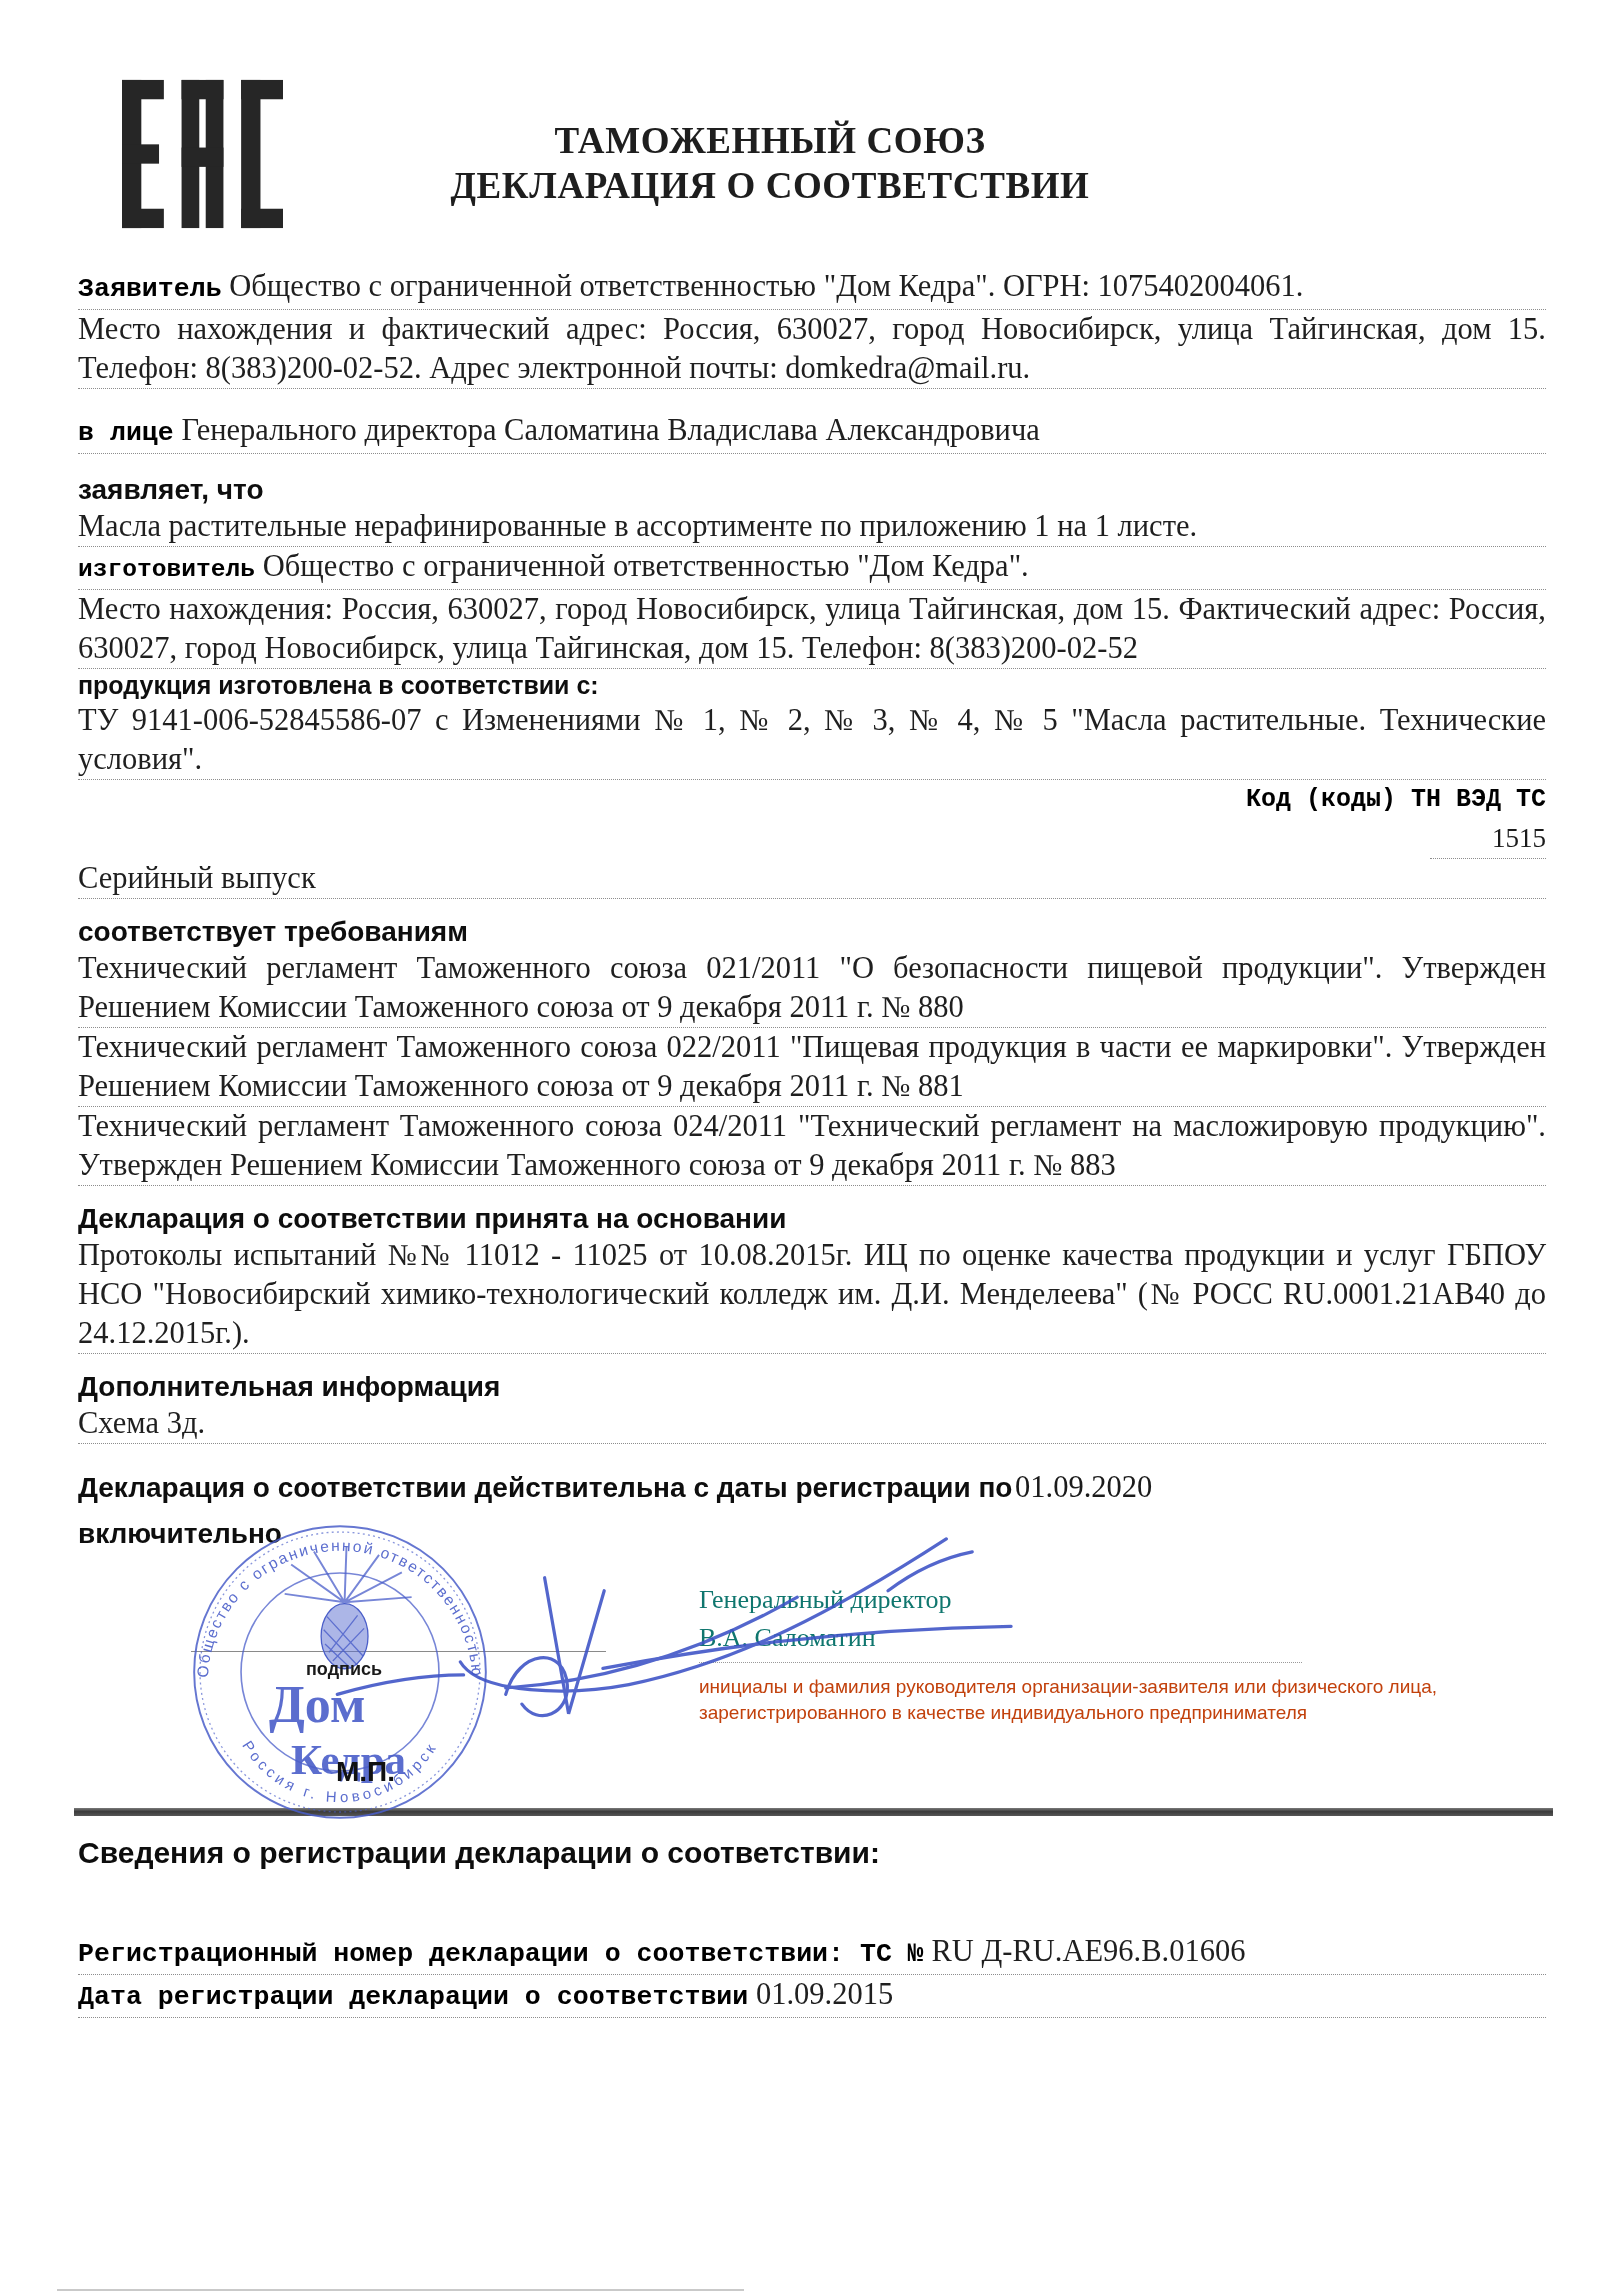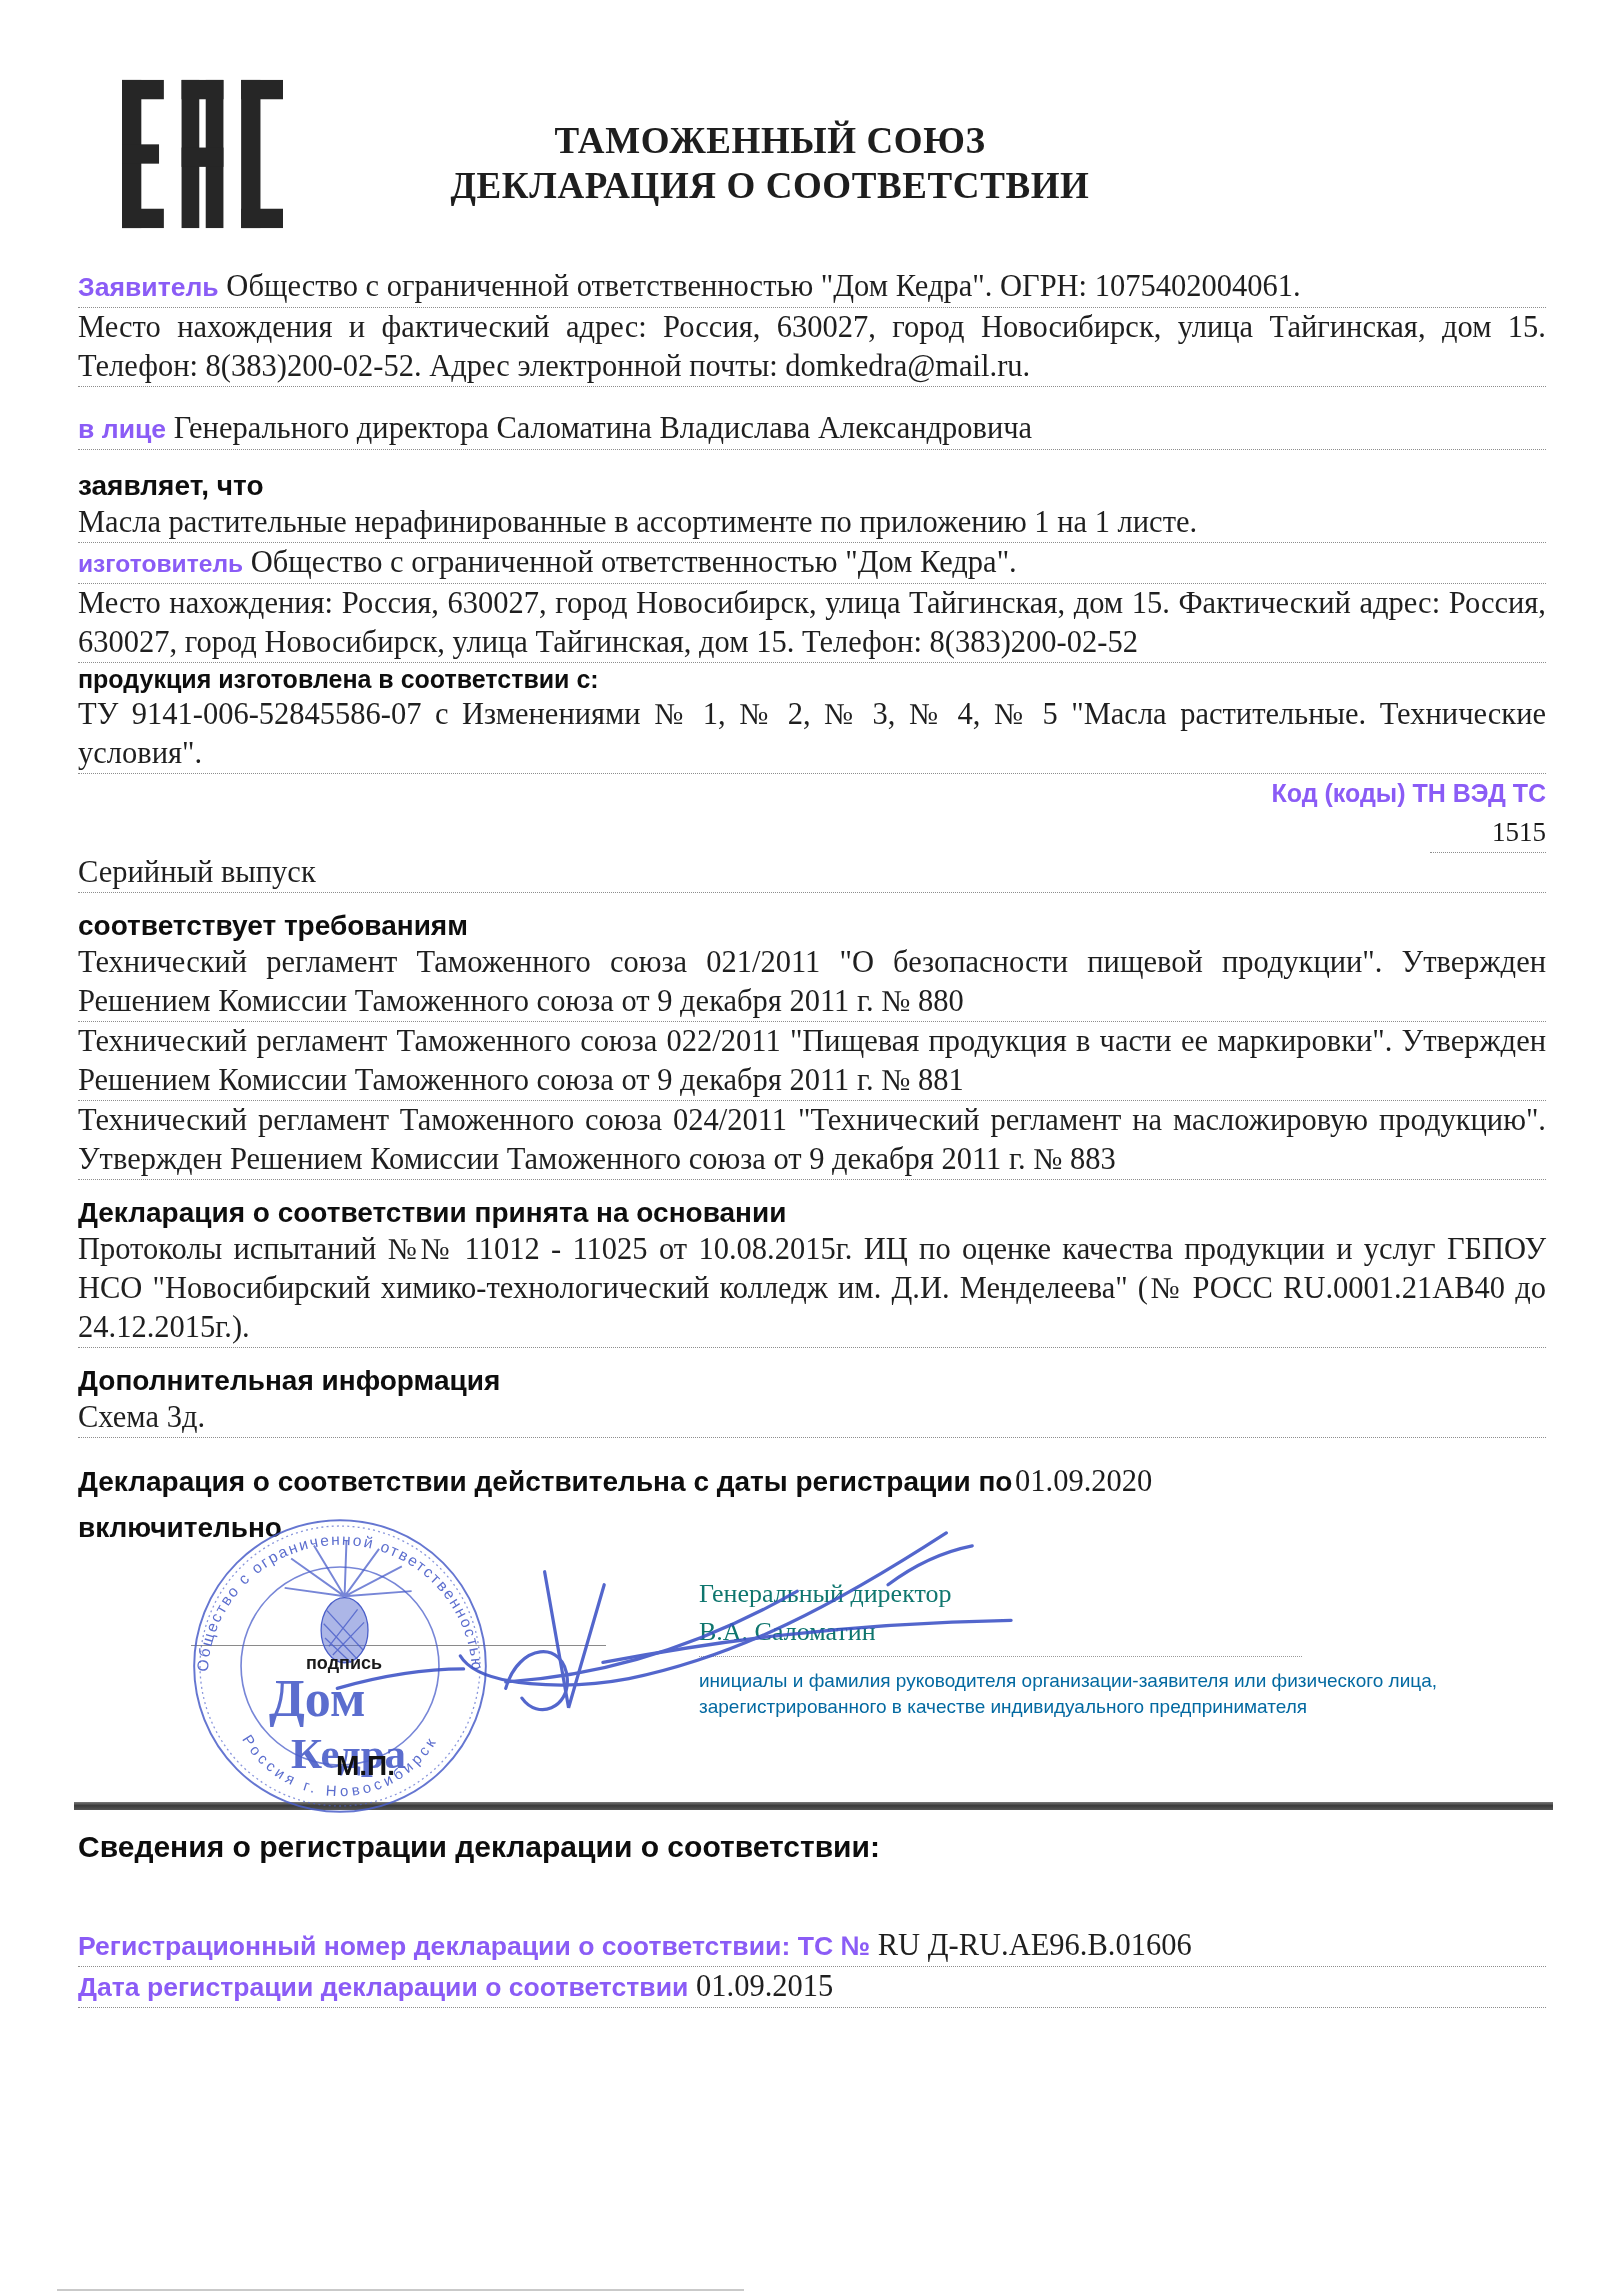--- a/index.html
+++ b/index.html
@@ -8,21 +8,21 @@
   .page { position:absolute; inset:0; background:#fff; overflow:hidden; }
 
   .eac { position:absolute; left:122px; top:79px; width:161px; height:150px; }
 
   .content { position:absolute; left:78px; top:0; width:1468px; }
 
   .title { margin-top:118px; margin-right:84px; text-align:center; font-weight:bold;
            font-size:37px; line-height:45px; letter-spacing:0.6px; color:#1e1e1e; }
 
   .f  { font-size:30.5px; line-height:39px; text-align:justify; color:#1f1f1f; }
-  .lbl { font-family:Liberation Sans, sans-serif; font-weight:700; font-size:26.6px; color:#8b5cf6; }
+  .lbl { font-family:Liberation Mono, monospace; font-weight:700; font-size:26.6px; color:#000000; }
   .field { border-bottom:1.9px dotted #8d8d8d; padding-bottom:0; margin-bottom:0; }
   .h  { font-family:"Liberation Sans", sans-serif; font-weight:700; font-size:28px;
         line-height:35px; color:#0e0e0e; text-align:left; }
   .h.small { font-size:25px; line-height:32px; }
   .h.inline { display:inline; }
 
   .kv { display:flex; align-items:flex-end; border-bottom:0;flex-direction:column; }
   .kv .lbl { line-height:39px; white-space:nowrap; }
   .kv .kvval { flex:1; border-bottom:1.9px dotted #8d8d8d; padding-left:62px;
                font-size:27px; line-height:39px; }
@@ -36,21 +36,21 @@
   .sigscrawl { position:absolute; left:13px; top:-54px; width:972px; height:311px; z-index:4; pointer-events:none; }
   .sig-line { position:absolute; left:113px; top:97px; width:415px; border-top:1.3px solid #8a8a8a; z-index:1; }
   .sig-caption { position:absolute; left:228px; top:105px; font-family:"Liberation Sans",sans-serif;
                  font-weight:700; font-size:18px; color:#1a1a1a; z-index:5; }
   .mp { position:absolute; left:258px; top:202px; font-family:"Liberation Sans",sans-serif;
         font-weight:700; font-size:28px; color:#111; z-index:5; }
   .dir { position:absolute; left:621px; top:26.6px; width:765px; }
   .dir-t { font-size:26px; line-height:38px; color:#0f766e; }
   .dir-line { border-bottom:1.9px dotted #9a9a9a; height:3.9px; width:603px; margin-top:2.6px; }
   .dir-note { margin-top:10.4px; font-family:"Liberation Sans",sans-serif; font-size:19px;
-              line-height:26px; color:#0369a1; width:752px; }
+              line-height:26px; color:#c2410c; width:752px; }
 
   .divider { height:8.4px; width:1479px; margin:3.9px 0 0 -3.9px;
              background:linear-gradient(180deg,#7a7a7a 0%, #3b3b3b 45%, #565656 100%); }
 
   .reg-h { font-family:"Liberation Sans",sans-serif; font-weight:700; font-size:30px;
            line-height:38px; color:#0d0d0d; margin-top:17.5px; }
   .reg-rows { margin-top:60px; }
 
   .artifact { position:absolute; left:57px; bottom:3.9px; width:687px; height:1.9px; background:#c9c9c9; }
 </style>

